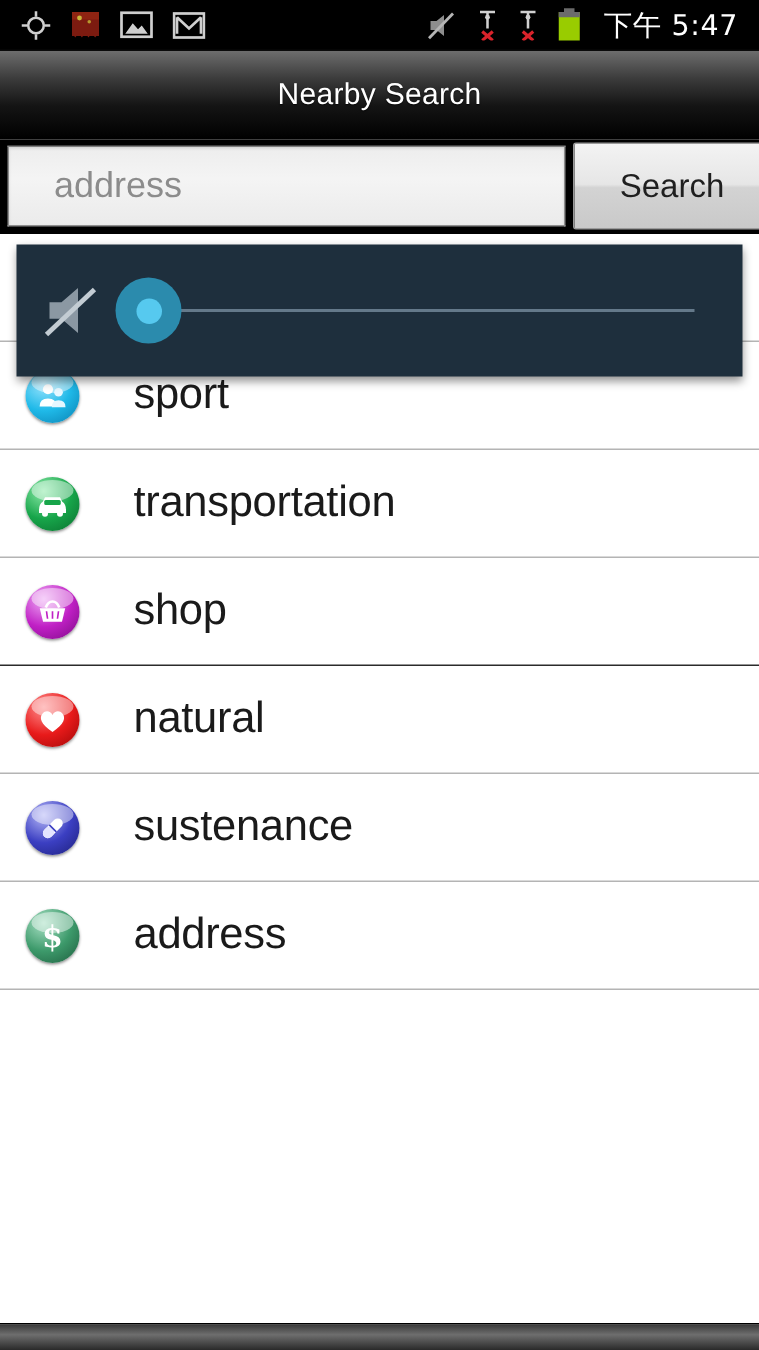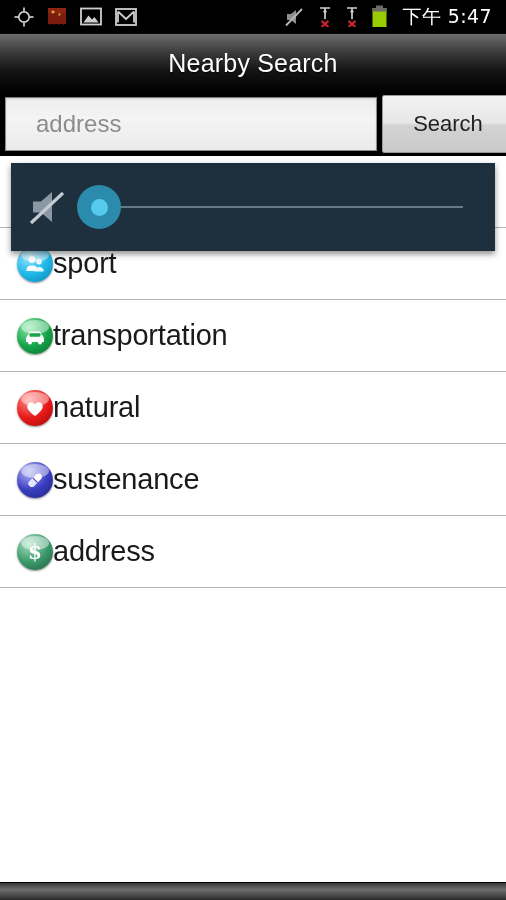--- a/index.html
+++ b/index.html
@@ -60,21 +60,21 @@
   
   .title-bar {
     height: 59px;
     background: linear-gradient(to bottom, #6d6d6d 0%, #3a3a3a 32%, #141414 62%, #000000 100%);
     display: flex;
     align-items: center;
     justify-content: center;
   }
   .title-text {
     color: #ffffff;
-    font-size: 25px;
+    font-size: 20px;
     font-weight: 400;
     letter-spacing: 0.2px;
     text-shadow: 0 1px 1px rgba(0,0,0,0.8);
   }
 
   
   .search-row {
     position: relative;
     height: 63px;
     background: #000000;
@@ -177,20 +177,21 @@
   }
   .cat-row {
     position: relative;
     height: 72px;
     display: flex;
     align-items: center;
     padding-left: 17px;
     background: #ffffff;
     border-bottom: 1px solid #b4b4b4;
     cursor: pointer;
+    gap: 36px;
   }
   .cat-row.strong-divider { border-bottom: 1px solid #2b2b2b; }
   .cat-icon {
     flex: 0 0 auto;
     width: 36px;
     height: 36px;
     border-radius: 50%;
     position: relative;
     display: flex;
     align-items: center;
@@ -362,20 +363,36 @@
             <path d="M3 15 q0-4 2.5-5.5 l1.5-3 h10 l1.5 3 Q21 11 21 15 v2 h-18 z" fill="#ffffff"></path>
             <rect x="6.5" y="8.3" width="11" height="3.4" rx="1" fill="#17a54a"></rect>
             <circle cx="7" cy="17.5" r="2" fill="#ffffff"></circle>
             <circle cx="17" cy="17.5" r="2" fill="#ffffff"></circle>
           </svg>
         </span>
       </span>
       <span class="cat-label">transportation</span>
     </div>
 
+    <div class="cat-row strong-divider">
+      <span class="cat-icon" style="background: radial-gradient(circle at 34% 26%, #eeaaf5 0%, #c020c5 52%, #7c0a85 100%);">
+        <span class="cat-glyph">
+          <svg width="24" height="24" viewBox="0 0 24 24">
+            <path d="M7.5 9 q1.5-4 4.5-4 q3 0 4.5 4" fill="none" stroke="#ffffff" stroke-width="1.8"></path>
+            <path d="M3.5 9.5 h17 l-2.2 9 h-12.6 z" fill="#ffffff"></path>
+            <g stroke="#c020c5" stroke-width="1.1">
+              <line x1="8" y1="11.5" x2="8.7" y2="16.5"></line>
+              <line x1="12" y1="11.5" x2="12" y2="16.5"></line>
+              <line x1="16" y1="11.5" x2="15.3" y2="16.5"></line>
+            </g>
+          </svg>
+        </span>
+      </span>
+      <span class="cat-label">shop</span>
+    </div>
 
     <div class="cat-row">
       <span class="cat-icon" style="background: radial-gradient(circle at 34% 26%, #ff9090 0%, #e81a1a 52%, #9e0707 100%);">
         <span class="cat-glyph">
           <svg width="24" height="22" viewBox="0 0 24 22">
             <path d="M12 19 C4 13.5 3 9.5 5.4 6.6 C7.5 4.2 10.7 5 12 7.6 C13.3 5 16.5 4.2 18.6 6.6 C21 9.5 20 13.5 12 19 Z" fill="#ffffff"></path>
           </svg>
         </span>
       </span>
       <span class="cat-label">natural</span>

